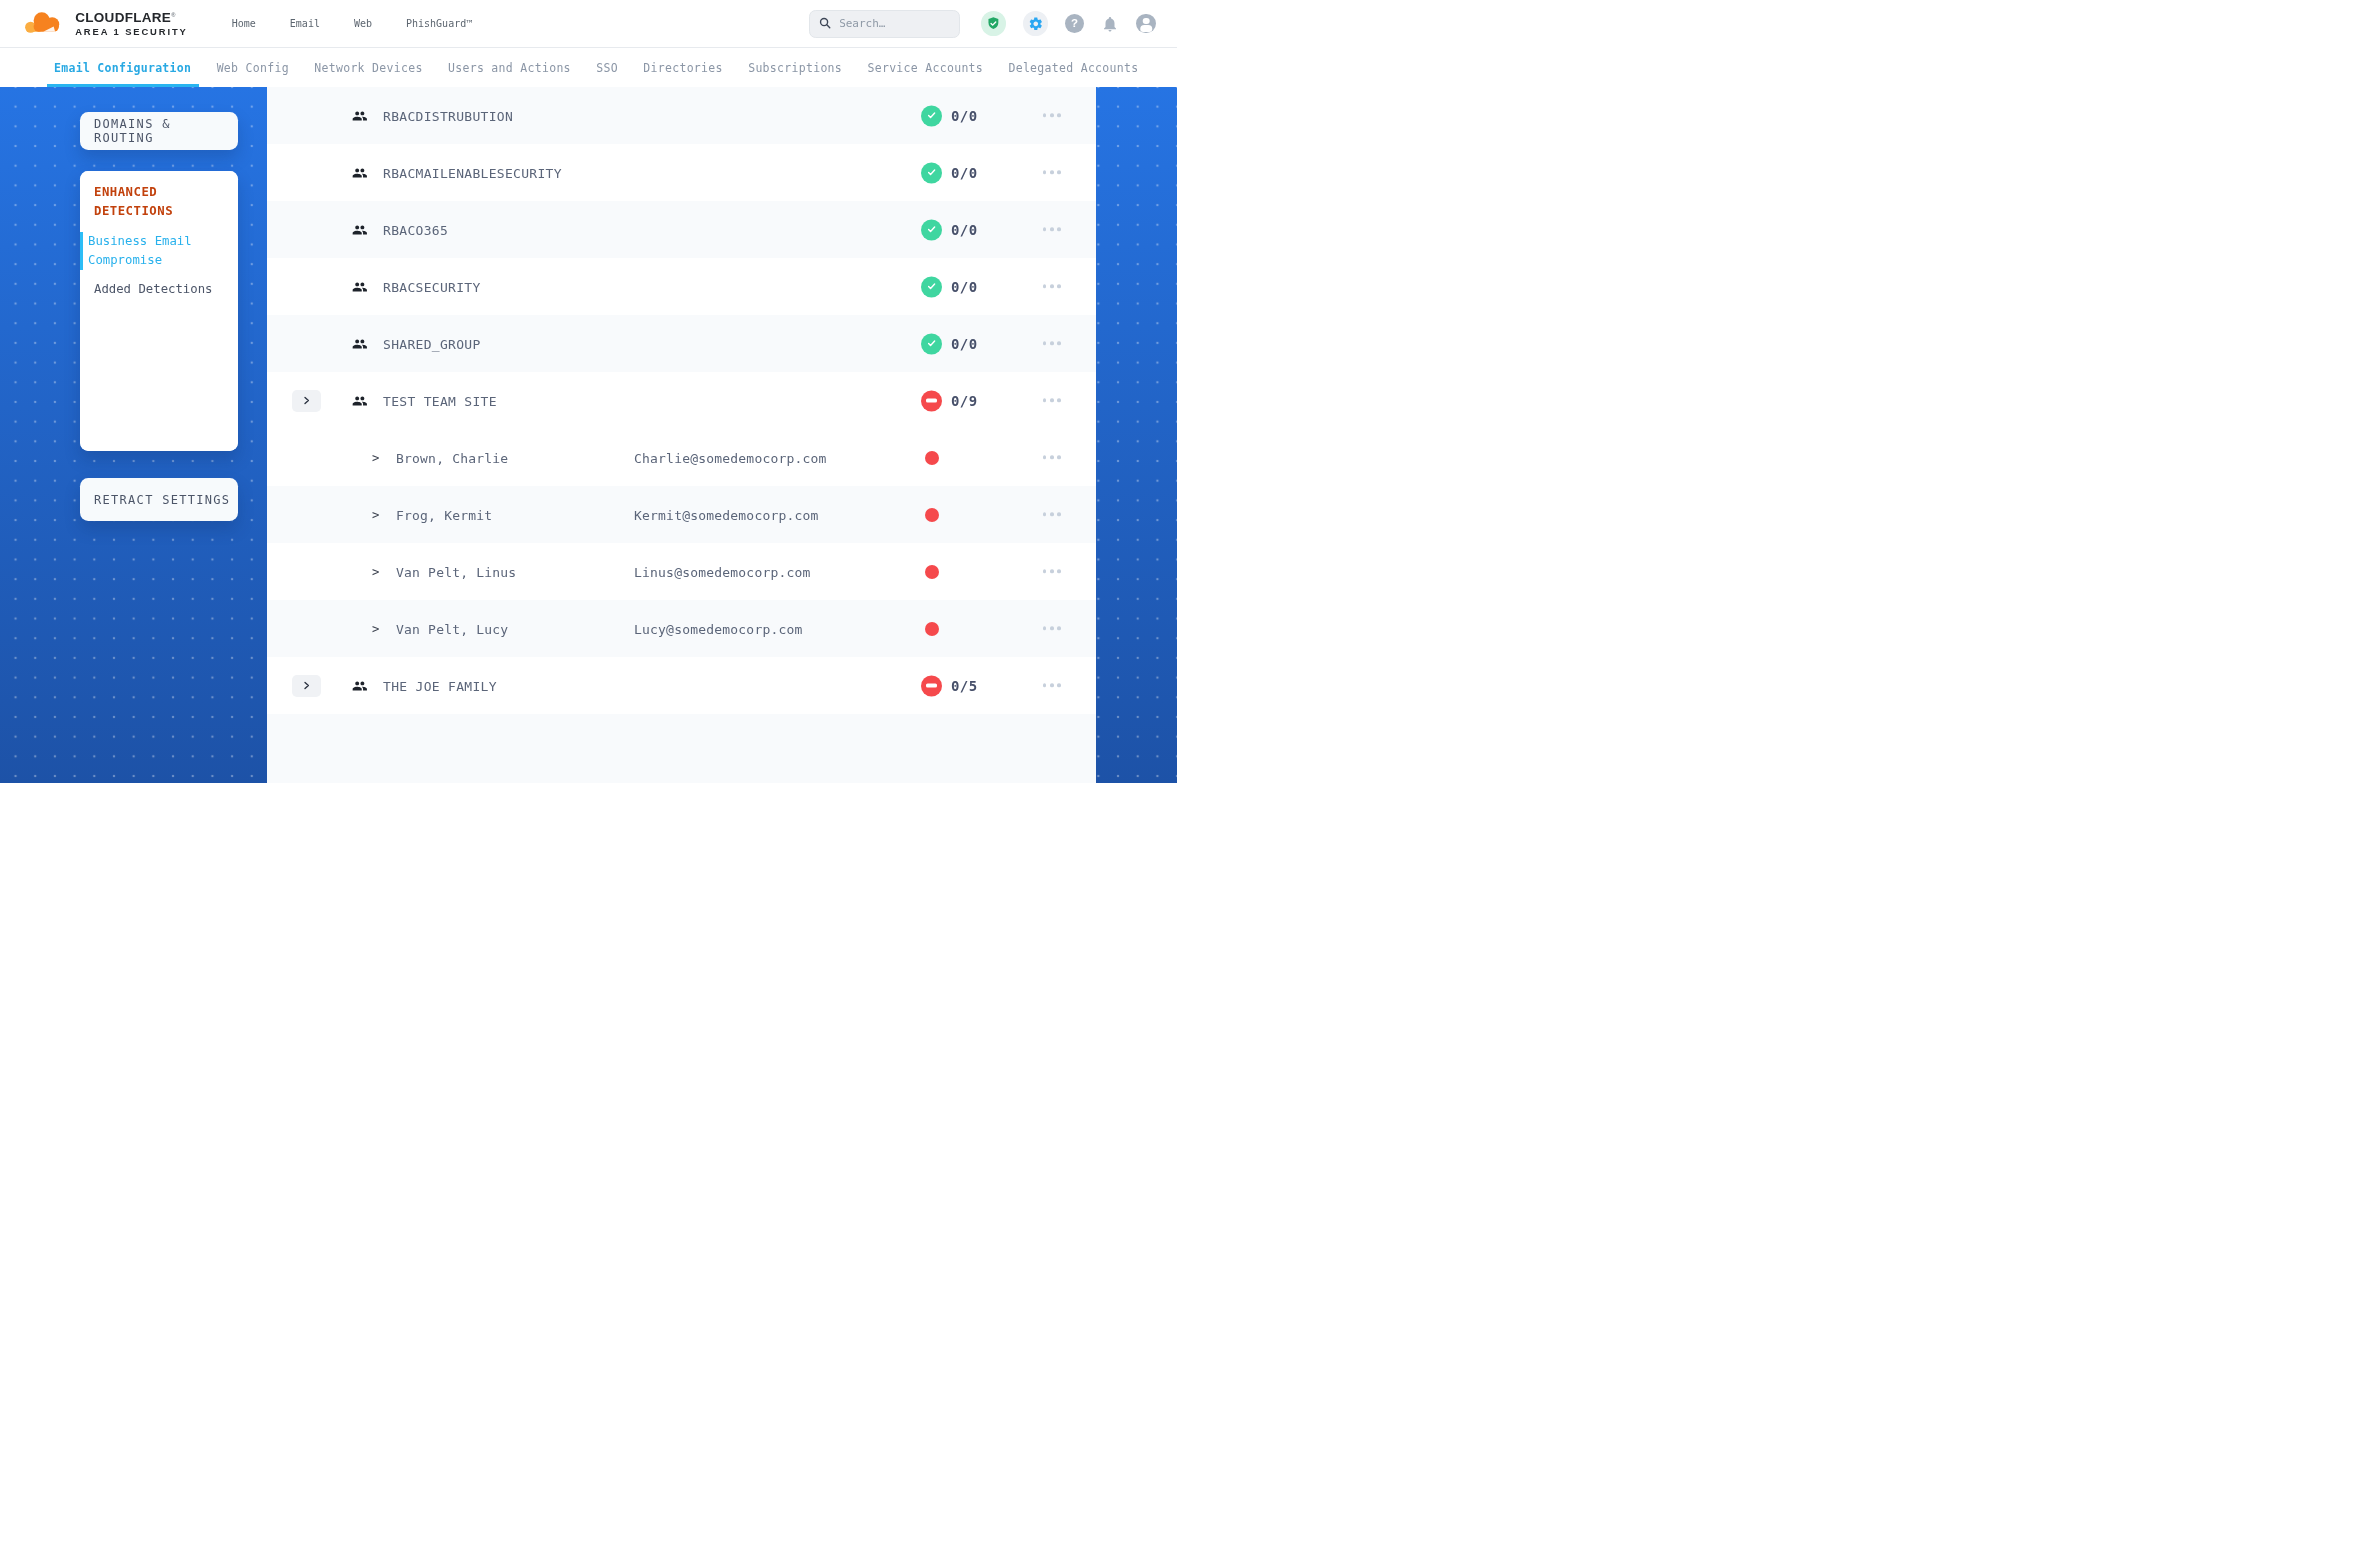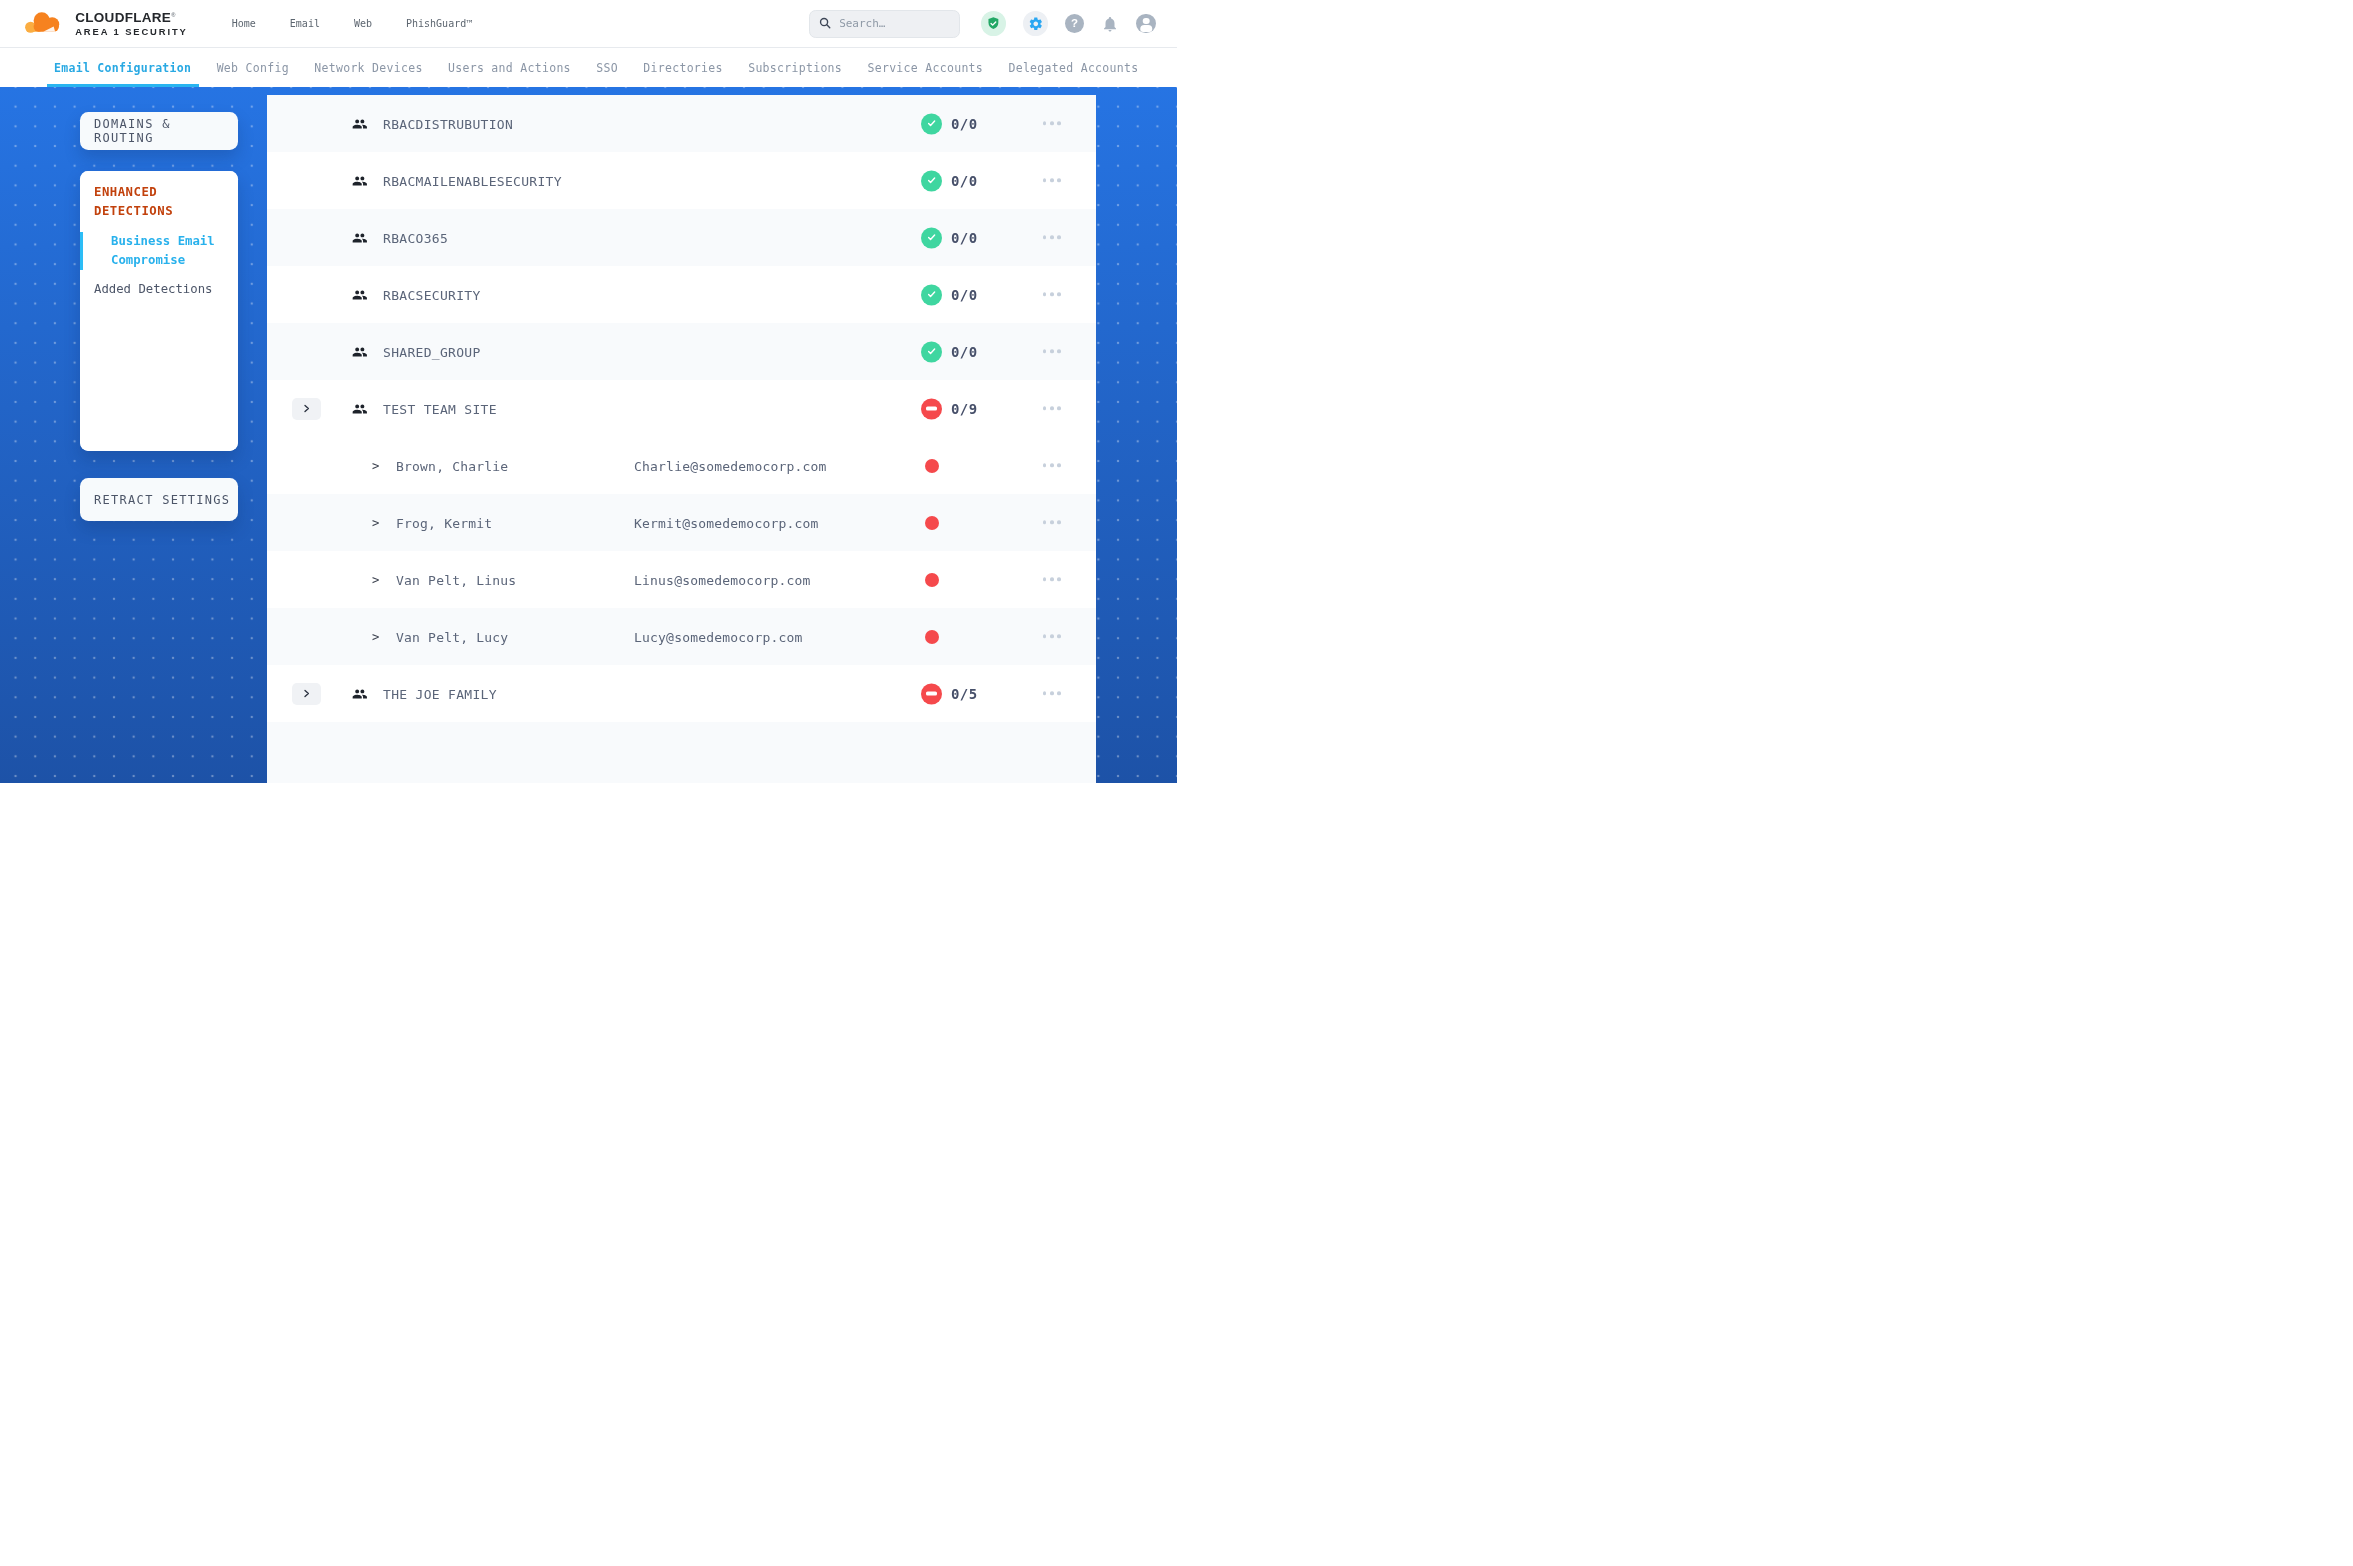--- a/index.html
+++ b/index.html
@@ -48,25 +48,25 @@
 
   
   .side-card{position:absolute;left:80px;width:158px;background:#f7fafc;border-radius:8.2px;box-shadow:0 8.2px 16.4px rgba(14,40,90,.22);}
   .card-flat{display:flex;align-items:center;padding-left:14px;font-size:12px;letter-spacing:1.3px;color:#4c5568;}
   #card-domains{top:24.6px;height:38px;}
   #card-retract{top:391px;height:43px;}
   #card-policies{top:84px;height:280px;padding:0;display:flex;flex-direction:column;overflow:hidden;}
   .policy-item{height:39px;display:flex;align-items:center;padding-left:14px;font-size:12px;letter-spacing:1.1px;color:#4c5568;border-bottom:0.8px solid #e4eaf1;cursor:pointer;}
   .enhanced-section{flex:1;background:#fff;border-radius:0 0 8.2px 8.2px;padding:12.3px 14px 9.8px 14px;}
   .enhanced-title{font-size:12.3px;font-weight:700;color:#c2410c;line-height:1.55;letter-spacing:0.5px;}
-  .bec-item{margin-top:10.7px;margin-left:-14px;padding-left:28px;border-left:3.3px solid #2cbdf6;font-size:12.3px;line-height:1.55;color:#28b1ec;cursor:pointer;font-weight:bold;}
+  .bec-item{margin-top:10.7px;margin-left:-14px;padding-left:5px;border-left:3.3px solid #2cbdf6;font-size:12.3px;line-height:1.55;color:#28b1ec;cursor:pointer;}
   .added-item{margin-top:12.3px;font-size:12.3px;color:#4c5568;cursor:pointer;}
 
   
-  .content{position:absolute;left:267px;top:8px;width:829px;height:697px;background:#fff;display:flex;flex-direction:column;}
+  .content{position:absolute;left:267px;top:0;width:829px;height:697px;background:#fff;display:flex;flex-direction:column;}
   .row{position:relative;height:57px;flex:0 0 auto;}
   .row.lite{background:#f8fafc;}
   .row.white{background:#ffffff;}
   .row-fill{flex:1;background:#f8fafc;}
   .abs{position:absolute;top:50%;transform:translateY(-50%);}
   .expand-btn{left:24.6px;width:29.5px;height:22px;border-radius:4.9px;background:#f0f2f5;display:flex;align-items:center;justify-content:center;cursor:pointer;}
   .hl-box{left:17px;width:46px;height:43px;border:2.5px solid #f83b68;border-radius:1.6px;pointer-events:none;}
   .grp-icon{left:85px;width:15.6px;height:15.6px;}
   .grp-name{left:116px;font-size:13px;color:#5b6579;letter-spacing:0.3px;white-space:nowrap;}
   .mem-chev{left:105px;font-size:12.3px;color:#3d4350;}

